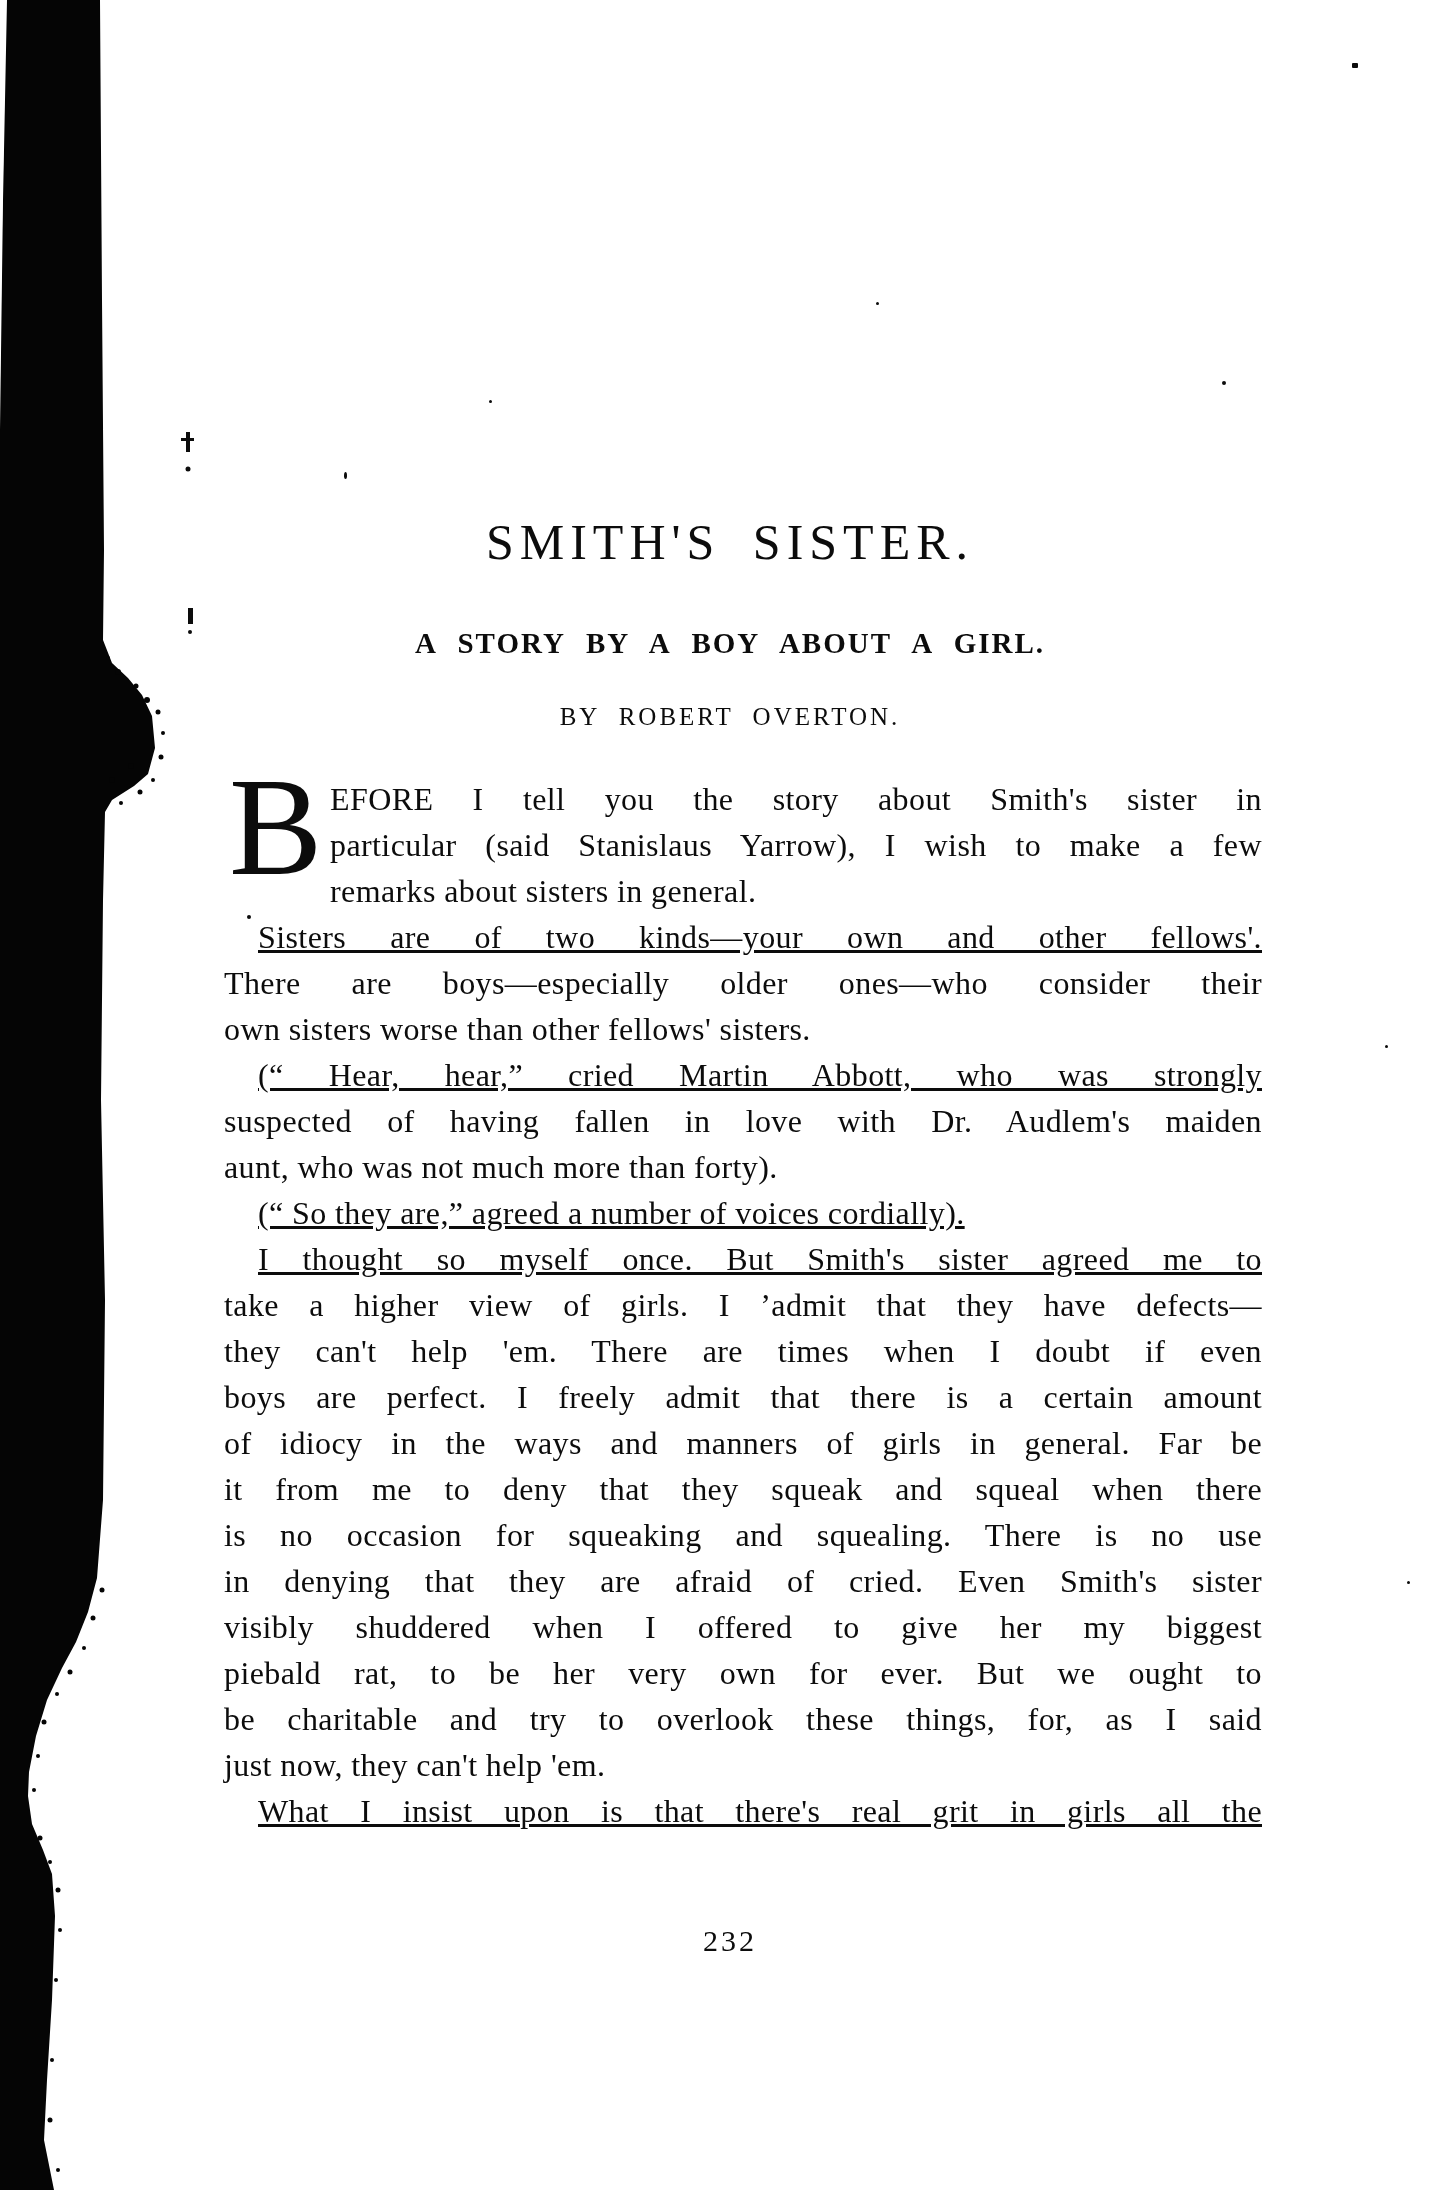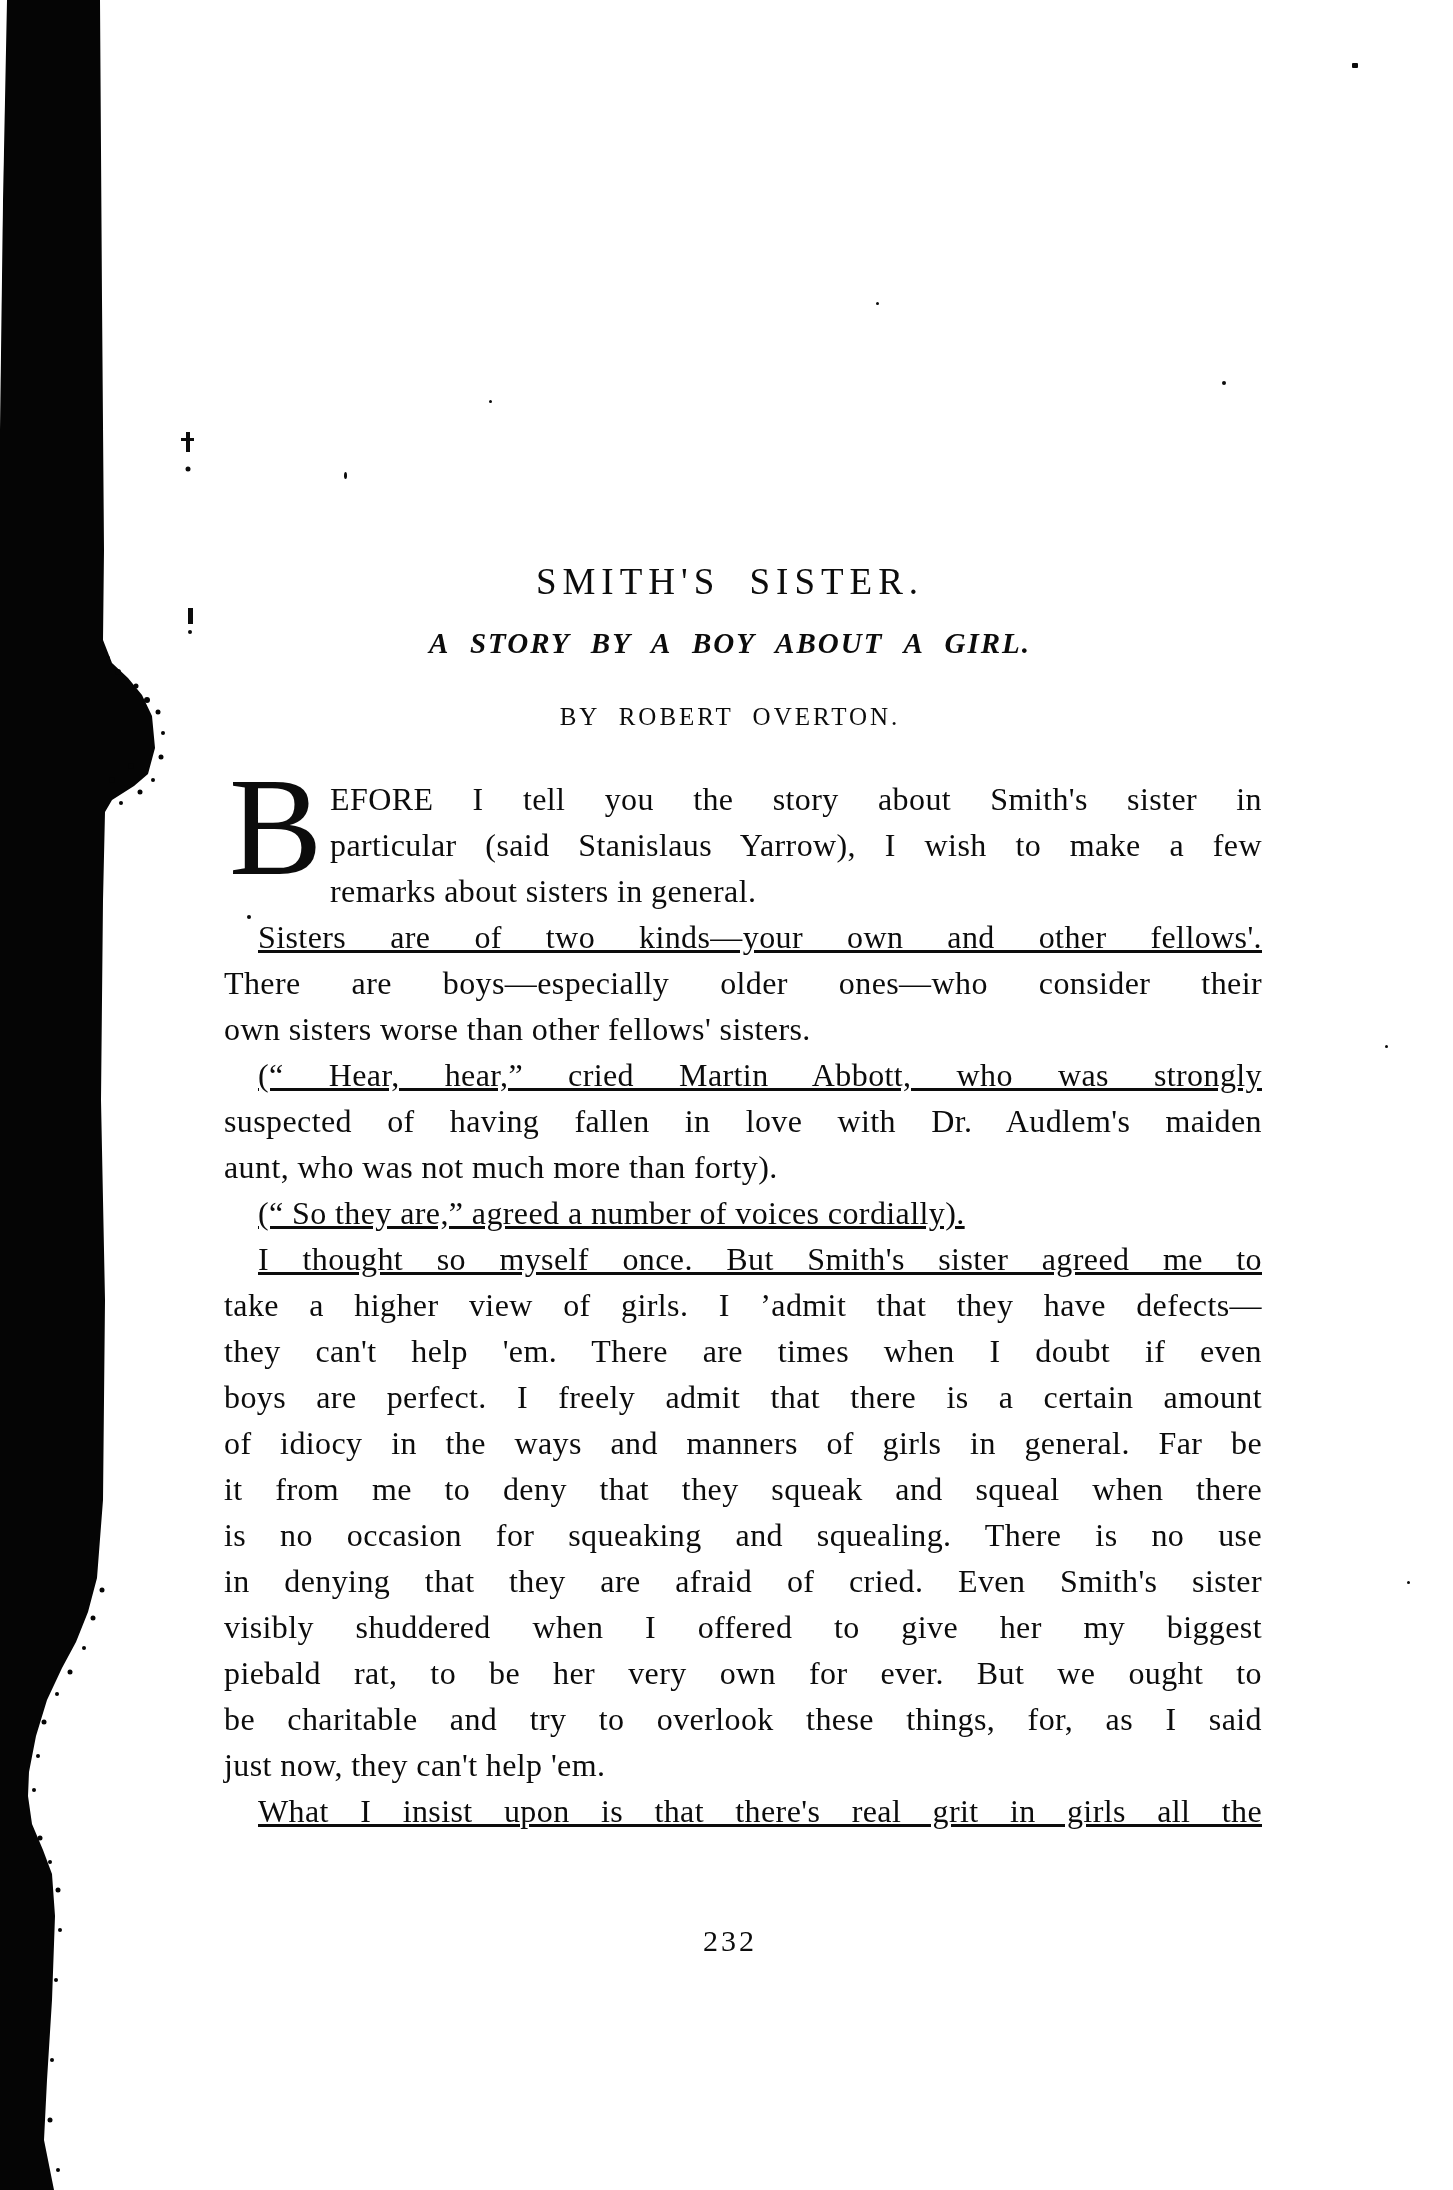--- a/index.html
+++ b/index.html
@@ -4,22 +4,22 @@
 <style>
   html,body{margin:0;padding:0;}
   body{
     width:1453px;height:2190px;position:relative;
     background:#ffffff;color:#0c0c0c;
     font-family:"Liberation Serif", serif;
     overflow:hidden;
   }
   .gutter-svg{position:absolute;left:0;top:0;width:210px;height:2190px;}
   .headings{position:absolute;left:185px;width:1090px;text-align:center;}
-  .story-title{top:560px;font-size:37px;letter-spacing:6px;word-spacing:14px;}
-  .story-subtitle{top:627px;font-size:29px;font-style:italic;font-weight:bold;letter-spacing:2px;word-spacing:12px;}
+  .story-title{top:513px;font-size:50px;letter-spacing:6px;word-spacing:14px;}
+  .story-subtitle{top:627px;font-size:29px;font-weight:bold;letter-spacing:2px;word-spacing:12px;}
   .story-byline{top:703px;font-size:25px;letter-spacing:3px;word-spacing:10px;}
   .pagenum{top:1924px;font-size:30px;letter-spacing:3px;}
   .body-text{
     position:absolute;left:224px;top:776px;width:1038px;
     font-size:32px;line-height:46px;letter-spacing:0.4px;
   }
   .para{margin:0;padding:0;}
   .line{text-align:justify;text-align-last:justify;}
   .line.end{text-align-last:left;}
   .line.ind{padding-left:34px;text-decoration:underline;}

